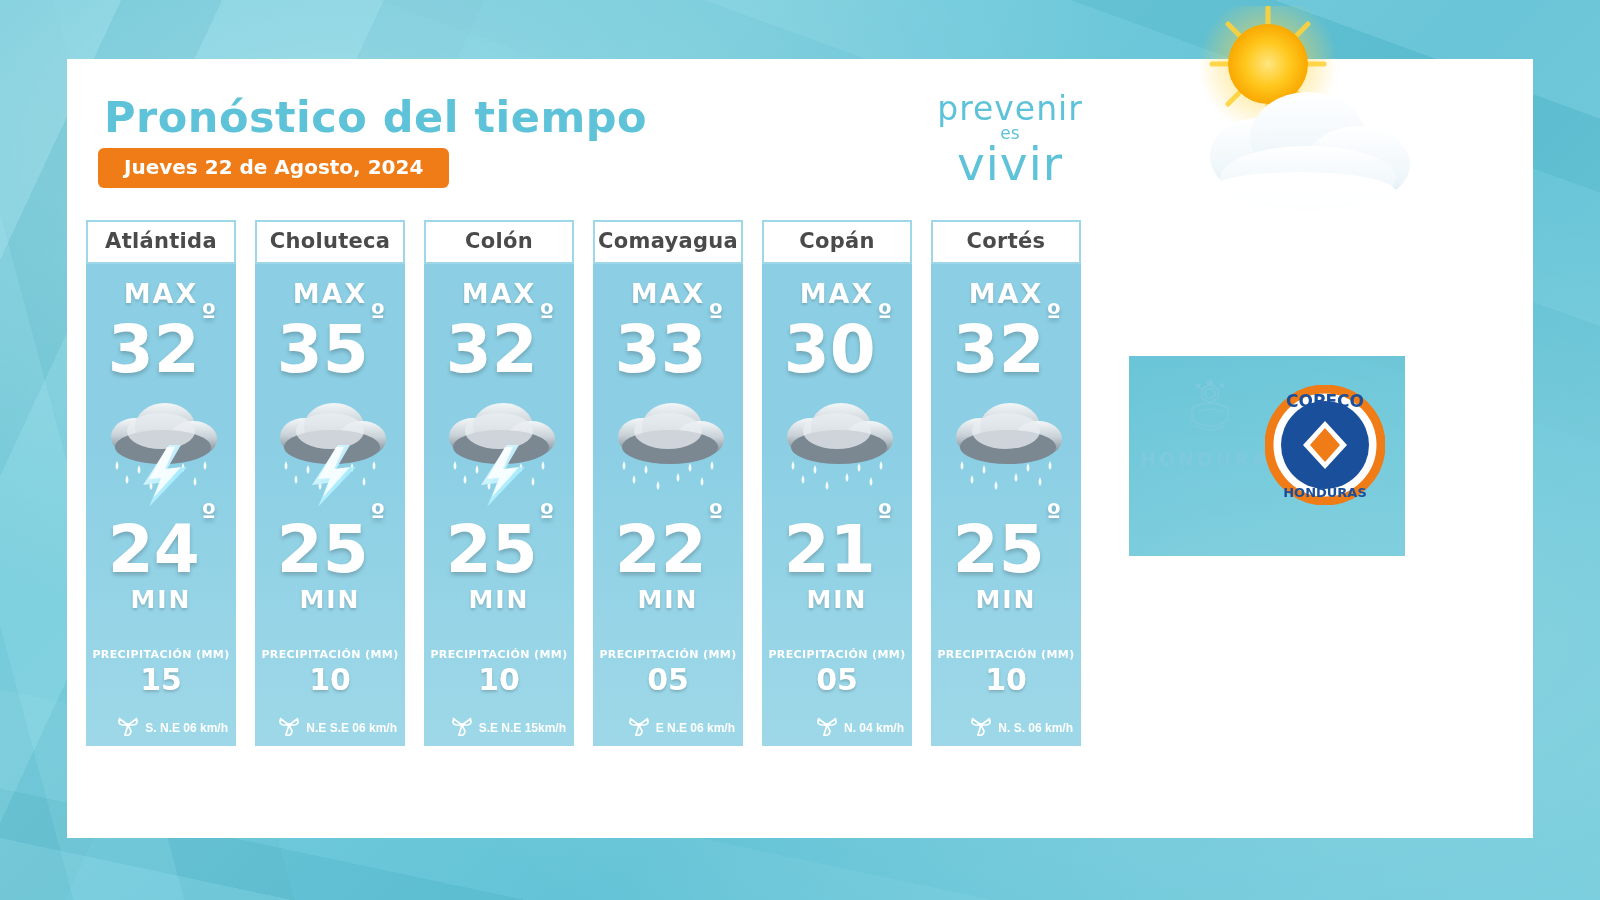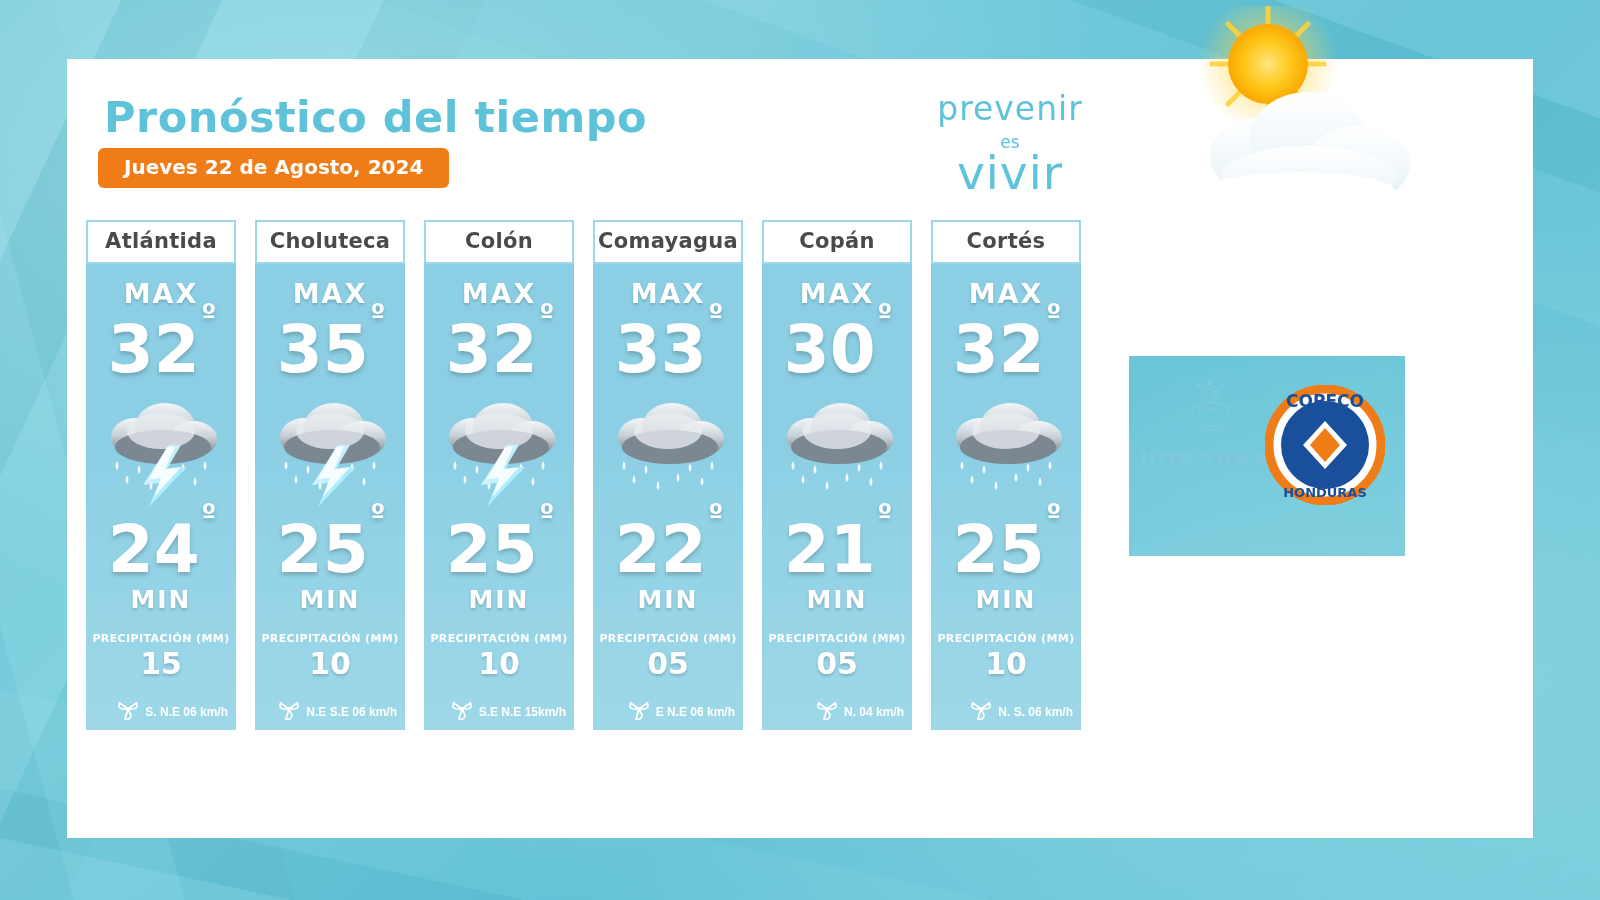--- a/index.html
+++ b/index.html
@@ -94,21 +94,21 @@
     line-height: 1;
   }
   .brand .b1 {
     font-family: "DejaVu Sans", sans-serif;
     font-size: 33px;
     letter-spacing: 1px;
   }
   .brand .b2 {
     font-family: "DejaVu Sans", sans-serif;
     font-size: 17px;
-    margin-top: 9px;
+    margin-top: 0;
   }
   .brand .b3 {
     font-family: "DejaVu Sans", sans-serif;
     font-size: 47px;
     letter-spacing: 1px;
     margin-top: -2px;
   }
 
   
   #cards {
@@ -179,21 +179,21 @@
     letter-spacing: 2px;
     margin-top: 2px;
     text-shadow: 0 2px 3px rgba(0,0,0,.18);
   }
   .precip-label {
     color: #ffffff;
     font-family: "DejaVu Sans", sans-serif;
     font-weight: bold;
     font-size: 11px;
     letter-spacing: .4px;
-    margin-top: 18px;
+    margin-top: 34px;
   }
   .precip-value {
     color: #ffffff;
     font-family: "DejaVu Sans", sans-serif;
     font-weight: bold;
     font-size: 30px;
     line-height: 1.1;
     margin-top: 2px;
     text-shadow: 0 2px 3px rgba(0,0,0,.18);
   }

